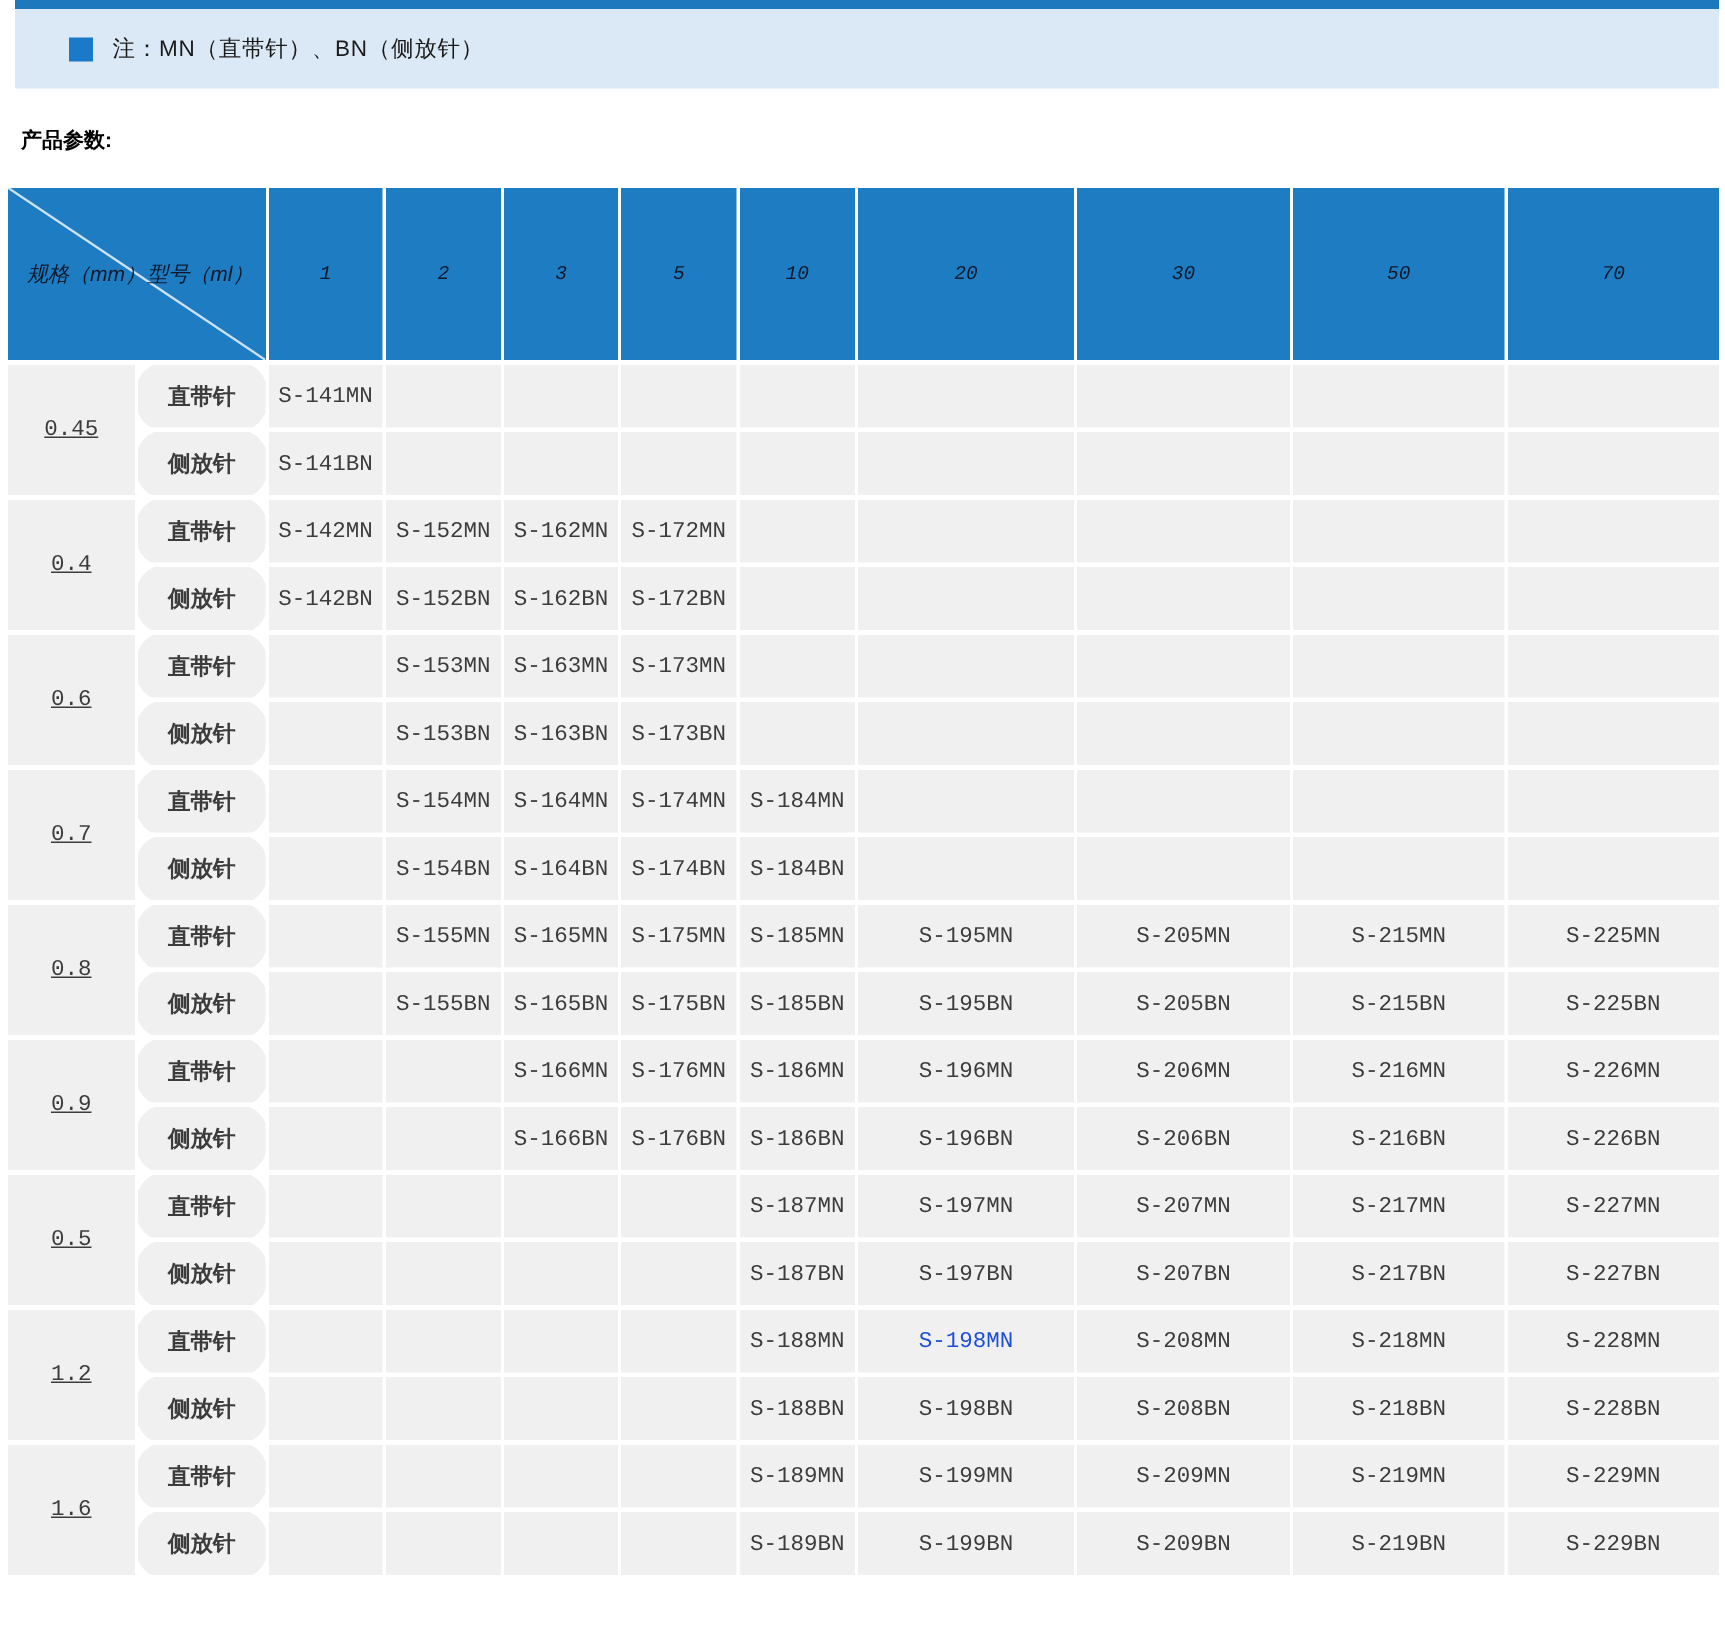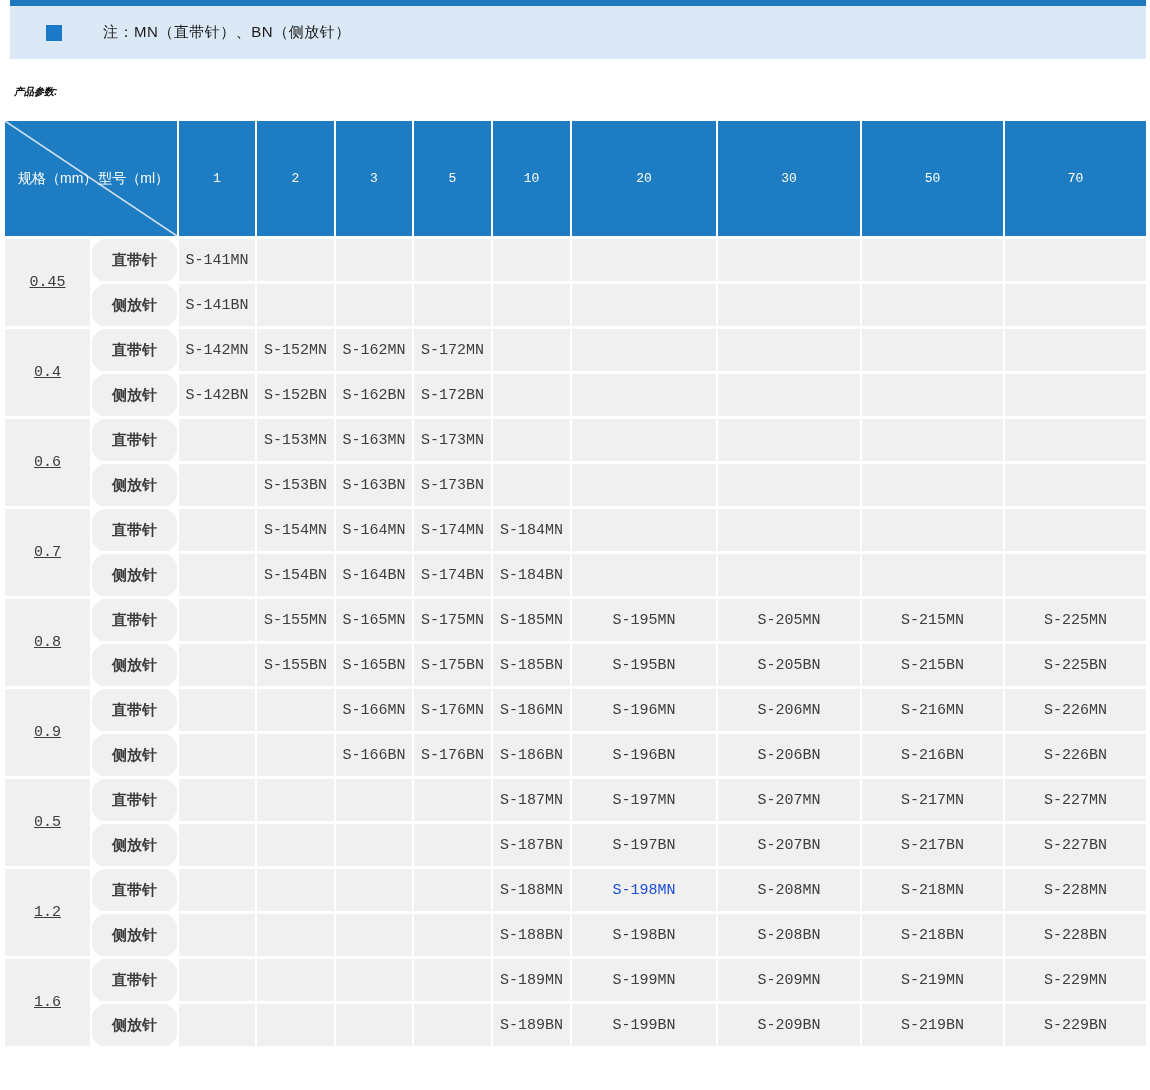--- a/index.html
+++ b/index.html
@@ -11,53 +11,53 @@
   }
 
   
   .topbar {
     margin-left: 10px; width: 1136px; height: 6px;
     background: #1e78be;
   }
   .note-banner {
     margin-left: 10px; width: 1136px; height: 53px;
     background: #dbe9f6;
-    display: flex; align-items: center; gap: 28px;
+    display: flex; align-items: center;
   }
   .note-bullet {
     width: 16px; height: 16px; background: #1a79c8;
     margin-left: 36px; flex: 0 0 auto;
   }
   .note-text {
     margin-left: 13px; font-size: 15px; color: #1a1a1a;
     letter-spacing: 0.5px;
   }
 
   .section-title {
     margin: 26px 0 0 14px;
-    font-size: 10px; font-weight: bold; color: #000; font-style: italic;
+    font-size: 14px; font-weight: bold; color: #000;
   }
 
   
   table.spec-table {
     margin: 19px 0 0 3px;
     width: 1143px;
     border-collapse: collapse;
     table-layout: fixed;
   }
   .spec-table th, .spec-table td {
     border: 2px solid #ffffff;
     border-top-width: 3px; border-bottom-width: 3px;
     text-align: center; vertical-align: middle;
     overflow: hidden; white-space: nowrap;
   }
   .spec-table thead tr { height: 118px; }
   .spec-table thead th {
-    background: #1e7dc2; color: #ffffff; font-weight: normal;
-    font-family: "Liberation Mono", monospace; font-size: 13px;
+    background: #1e7dc2; color: #0f172a; font-weight: normal;
+    font-family: "Liberation Mono", monospace; font-size: 13px; font-style: italic;
   }
   th.diag-cell { position: relative; padding: 0; }
   th.diag-cell svg { position: absolute; left: 0; top: 0; width: 100%; height: 100%; display: block; }
   .diag-labels {
     position: relative; z-index: 1; height: 100%;
     display: flex; align-items: center; justify-content: space-between;
     padding: 0 8px 0 13px;
     font-family: "Liberation Sans", sans-serif; font-size: 14px;
   }
   .spec-table tbody tr { height: 45px; }

